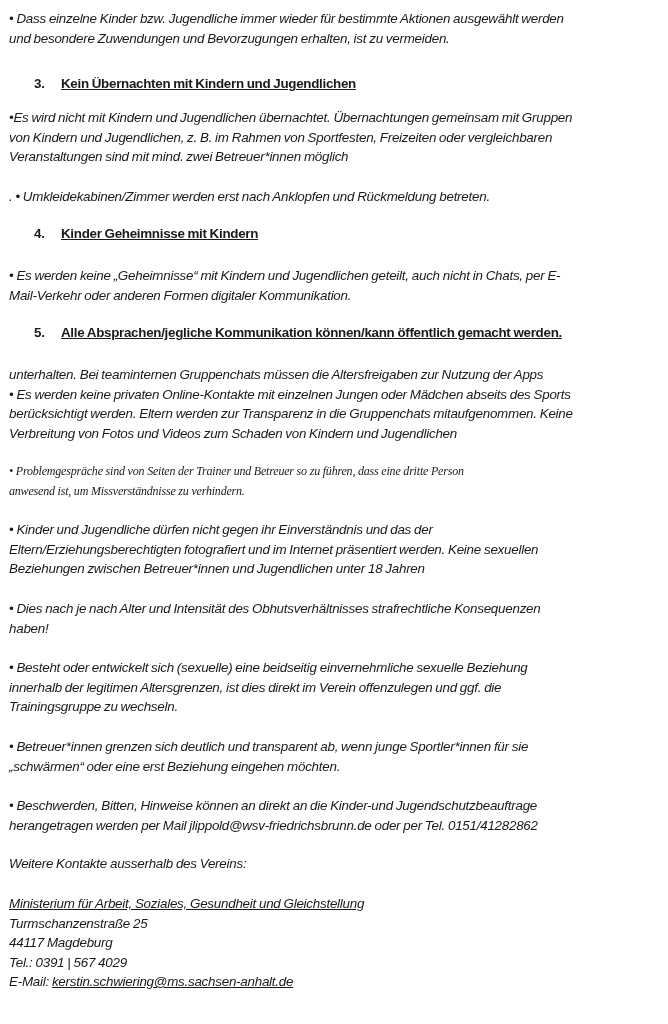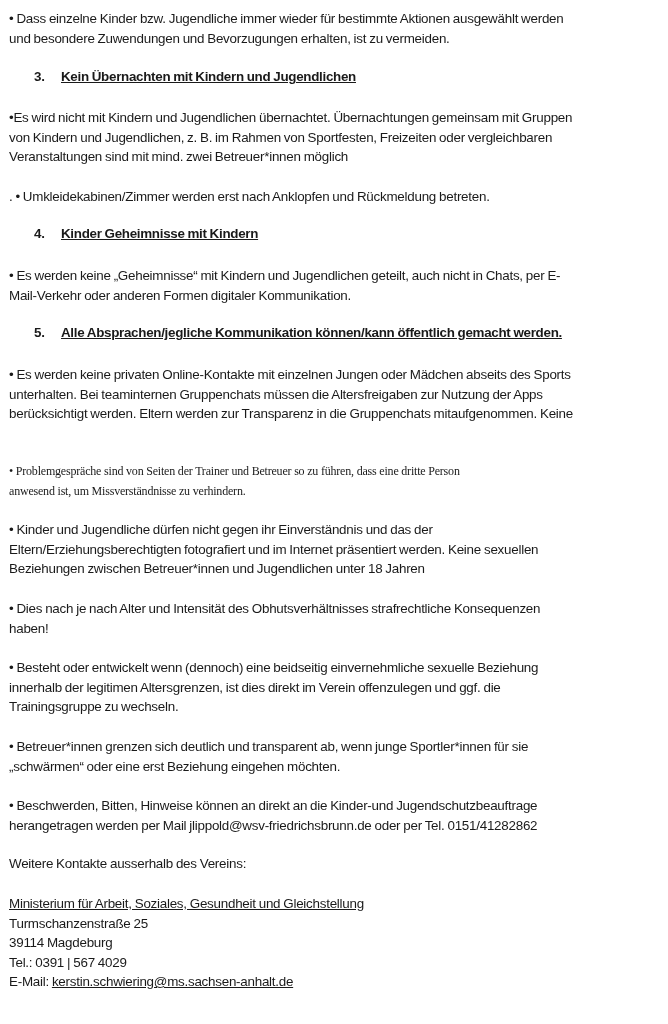--- a/index.html
+++ b/index.html
@@ -5,32 +5,32 @@
   html, body { margin: 0; padding: 0; background: #ffffff; }
   body { width: 668px; height: 1024px; position: relative; overflow: hidden;
          font-family: "Liberation Sans", sans-serif; color: #1a1a1a; }
   .p { position: absolute; left: 9px; width: 650px; font-size: 13.4px; line-height: 19.5px;
        letter-spacing: -0.25px; word-spacing: -0.5px; }
   .serif { font-family: "Liberation Serif", serif; font-size: 12px; letter-spacing: -0.2px; word-spacing: 0; }
   .h { position: absolute; left: 34px; font-size: 13.4px; font-weight: bold; letter-spacing: -0.3px; word-spacing: -0.5px; }
   .h .num { display: inline-block; width: 27px; }
   .h .title { text-decoration: underline; }
   .u { text-decoration: underline; }
-  .line { display: block; white-space: nowrap; }
+  .line { display: block; white-space: nowrap; font-style: italic; }
   a { color: inherit; }
 </style>
 </head>
 <body>
 
 <div class="p" style="top:9px">
   <span class="line">• Dass einzelne Kinder bzw. Jugendliche immer wieder für bestimmte Aktionen ausgewählt werden</span>
   <span class="line">und besondere Zuwendungen und Bevorzugungen erhalten, ist zu vermeiden.</span>
 </div>
 
-<div class="h" style="top:69px">
+<div class="h" style="top:76px">
   <span class="num">3.</span><span class="title">Kein Übernachten mit Kindern und Jugendlichen</span>
 </div>
 
 <div class="p" style="top:108px">
   <span class="line">•Es wird nicht mit Kindern und Jugendlichen übernachtet. Übernachtungen gemeinsam mit Gruppen</span>
   <span class="line">von Kindern und Jugendlichen, z. B. im Rahmen von Sportfesten, Freizeiten oder vergleichbaren</span>
   <span class="line">Veranstaltungen sind mit mind. zwei Betreuer*innen möglich</span>
 </div>
 
 <div class="p" style="top:187px">
@@ -44,43 +44,44 @@
 <div class="p" style="top:266px">
   <span class="line">• Es werden keine „Geheimnisse“ mit Kindern und Jugendlichen geteilt, auch nicht in Chats, per E-</span>
   <span class="line">Mail-Verkehr oder anderen Formen digitaler Kommunikation.</span>
 </div>
 
 <div class="h" style="top:325px">
   <span class="num">5.</span><span class="title">Alle Absprachen/jegliche Kommunikation können/kann öffentlich gemacht werden.</span>
 </div>
 
 <div class="p" style="top:365px">
+  <span class="line">unterhalten. Bei teaminternen Gruppenchats müssen die Altersfreigaben zur Nutzung der Apps</span>
   <span class="line">• Es werden keine privaten Online-Kontakte mit einzelnen Jungen oder Mädchen abseits des Sports</span>
-  <span class="line">unterhalten. Bei teaminternen Gruppenchats müssen die Altersfreigaben zur Nutzung der Apps</span>
   <span class="line">berücksichtigt werden. Eltern werden zur Transparenz in die Gruppenchats mitaufgenommen. Keine</span>
+  <span class="line">Verbreitung von Fotos und Videos zum Schaden von Kindern und Jugendlichen</span>
 </div>
 
 <div class="p serif" style="top:462px">
   <span class="line">• Problemgespräche sind von Seiten der Trainer und Betreuer so zu führen, dass eine dritte Person</span>
   <span class="line">anwesend ist, um Missverständnisse zu verhindern.</span>
 </div>
 
 <div class="p" style="top:520px">
   <span class="line">• Kinder und Jugendliche dürfen nicht gegen ihr Einverständnis und das der</span>
   <span class="line">Eltern/Erziehungsberechtigten fotografiert und im Internet präsentiert werden. Keine sexuellen</span>
   <span class="line">Beziehungen zwischen Betreuer*innen und Jugendlichen unter 18 Jahren</span>
 </div>
 
 <div class="p" style="top:599px">
   <span class="line">• Dies nach je nach Alter und Intensität des Obhutsverhältnisses strafrechtliche Konsequenzen</span>
   <span class="line">haben!</span>
 </div>
 
 <div class="p" style="top:658px">
-  <span class="line">• Besteht oder entwickelt wenn (dennoch) eine beidseitig einvernehmliche sexuelle Beziehung</span>
+  <span class="line">• Besteht oder entwickelt sich (sexuelle) eine beidseitig einvernehmliche sexuelle Beziehung</span>
   <span class="line">innerhalb der legitimen Altersgrenzen, ist dies direkt im Verein offenzulegen und ggf. die</span>
   <span class="line">Trainingsgruppe zu wechseln.</span>
 </div>
 
 <div class="p" style="top:737px">
   <span class="line">• Betreuer*innen grenzen sich deutlich und transparent ab, wenn junge Sportler*innen für sie</span>
   <span class="line">„schwärmen“ oder eine erst Beziehung eingehen möchten.</span>
 </div>
 
 <div class="p" style="top:796px">
@@ -88,16 +89,16 @@
   <span class="line">herangetragen werden per Mail jlippold@wsv-friedrichsbrunn.de oder per Tel. 0151/41282862</span>
 </div>
 
 <div class="p" style="top:854px">
   <span class="line">Weitere Kontakte ausserhalb des Vereins:</span>
 </div>
 
 <div class="p" style="top:894px">
   <span class="line u">Ministerium für Arbeit, Soziales, Gesundheit und Gleichstellung</span>
   <span class="line">Turmschanzenstraße 25</span>
-  <span class="line">39114 Magdeburg</span>
+  <span class="line">44117 Magdeburg</span>
   <span class="line">Tel.: 0391 | 567 4029</span>
   <span class="line"><span>E-Mail: </span><a class="u">kerstin.schwiering@ms.sachsen-anhalt.de</a></span>
 </div>
 
 </body></html>

